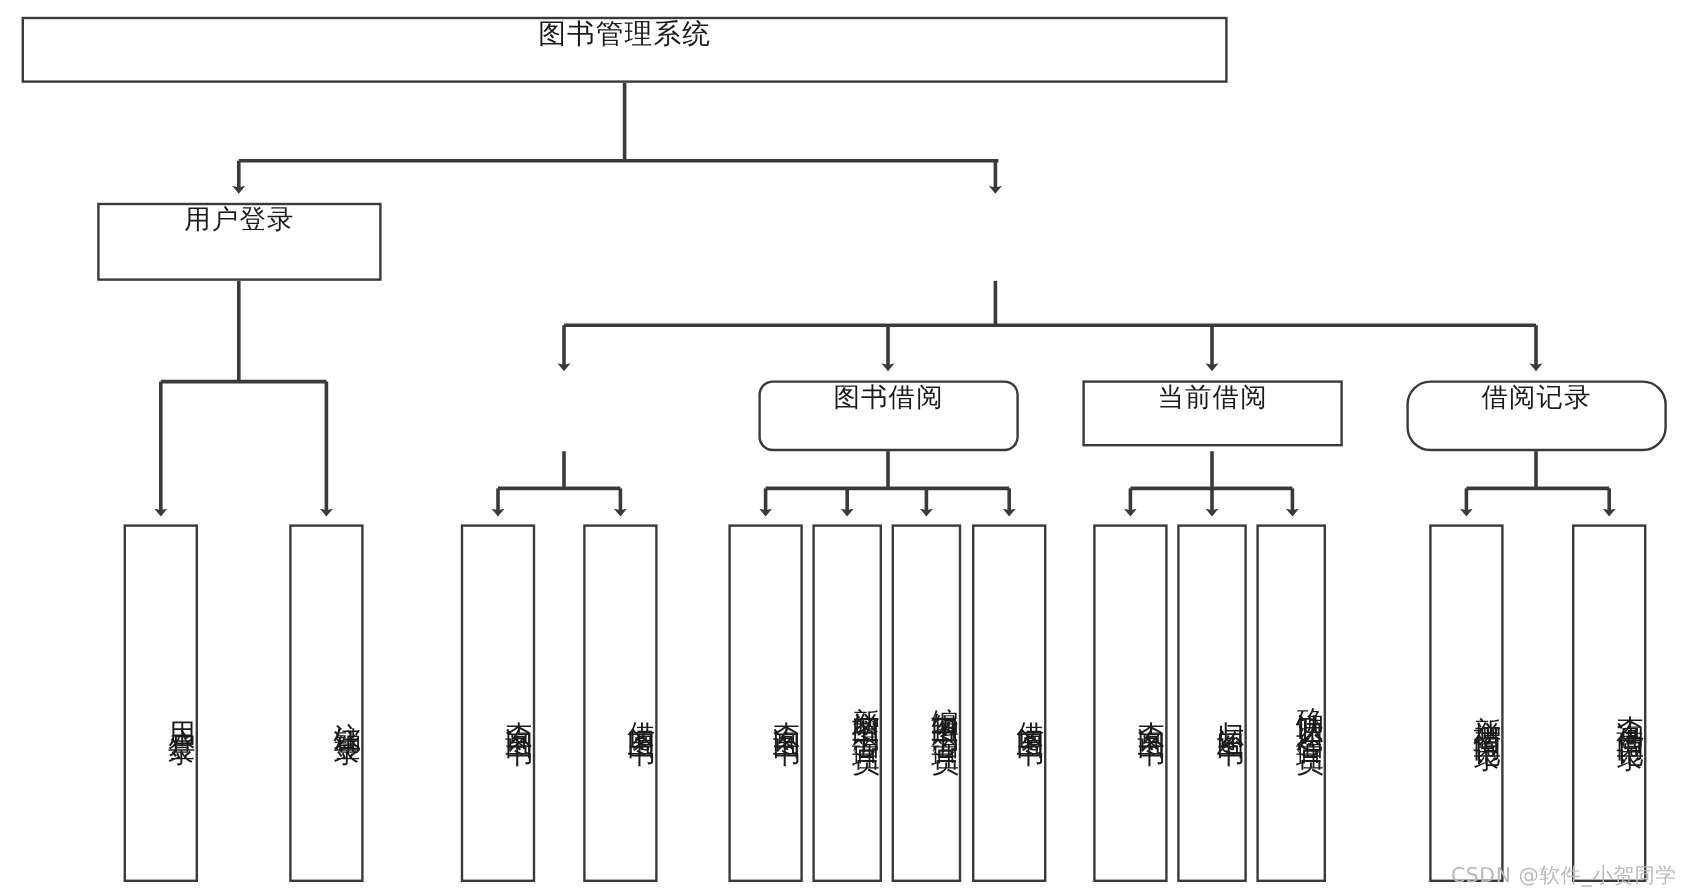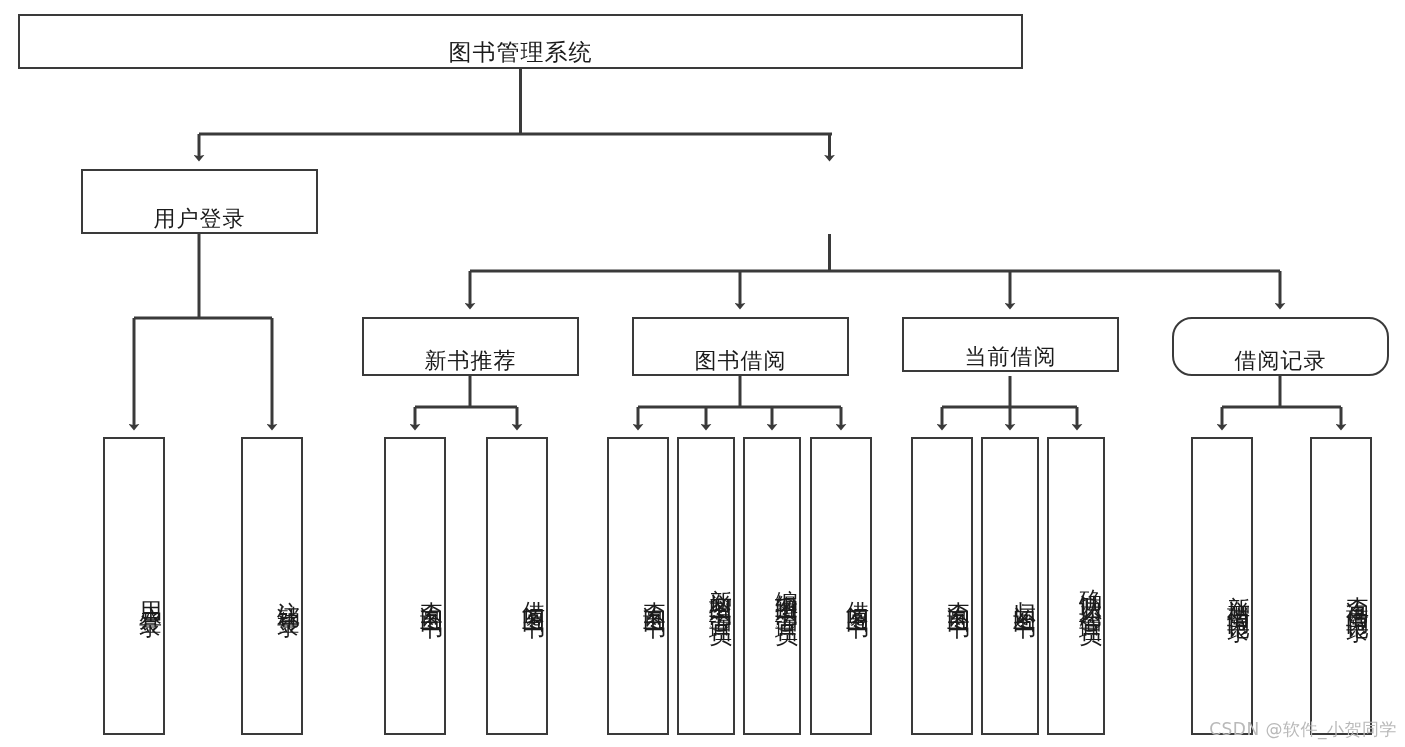--- a/index.html
+++ b/index.html
@@ -25,21 +25,21 @@
     width: 1405px;
     height: 747px;
     pointer-events: none;
   }
   .node {
     position: absolute;
     box-sizing: border-box;
     background: #ffffff;
     border: 2.5px solid #3a3a3a;
     display: flex;
-    align-items: flex-end;
+    align-items: flex-start;
     justify-content: center;
     color: #1b1b1b;
   }
   .node.horiz {
     font-size: 22px;
     letter-spacing: 1px;
     line-height: 1.2;
   }
   .node.root {
     font-size: 23px;
@@ -125,24 +125,21 @@
   </svg>
 
   <div class="node horiz root" style="left:18px; top:14px; width:1005px; height:55px;">
     <span>图书管理系统</span>
   </div>
 
   <div class="node horiz" style="left:81px; top:169px; width:237px; height:65px;">
     <span>用户登录</span>
   </div>
 
-  <div class="node horiz" style="left:362px; top:317px; width:217px; height:59px;">
-    <span>新书推荐</span>
-  </div>
-  <div class="node horiz" style="left:632px; top:317px; width:217px; height:59px;">
+  <div class="node horiz" style="left:632px; top:317px; width:217px; height:59px;border-radius:12px;">
     <span>图书借阅</span>
   </div>
   <div class="node horiz" style="left:902px; top:317px; width:217px; height:55px;">
     <span>当前借阅</span>
   </div>
   <div class="node horiz" style="left:1172px; top:317px; width:217px; height:59px;border-radius:20px;">
     <span>借阅记录</span>
   </div>
 
   <div class="node leaf" style="left:103px; top:437px; width:62px; height:298px;">

